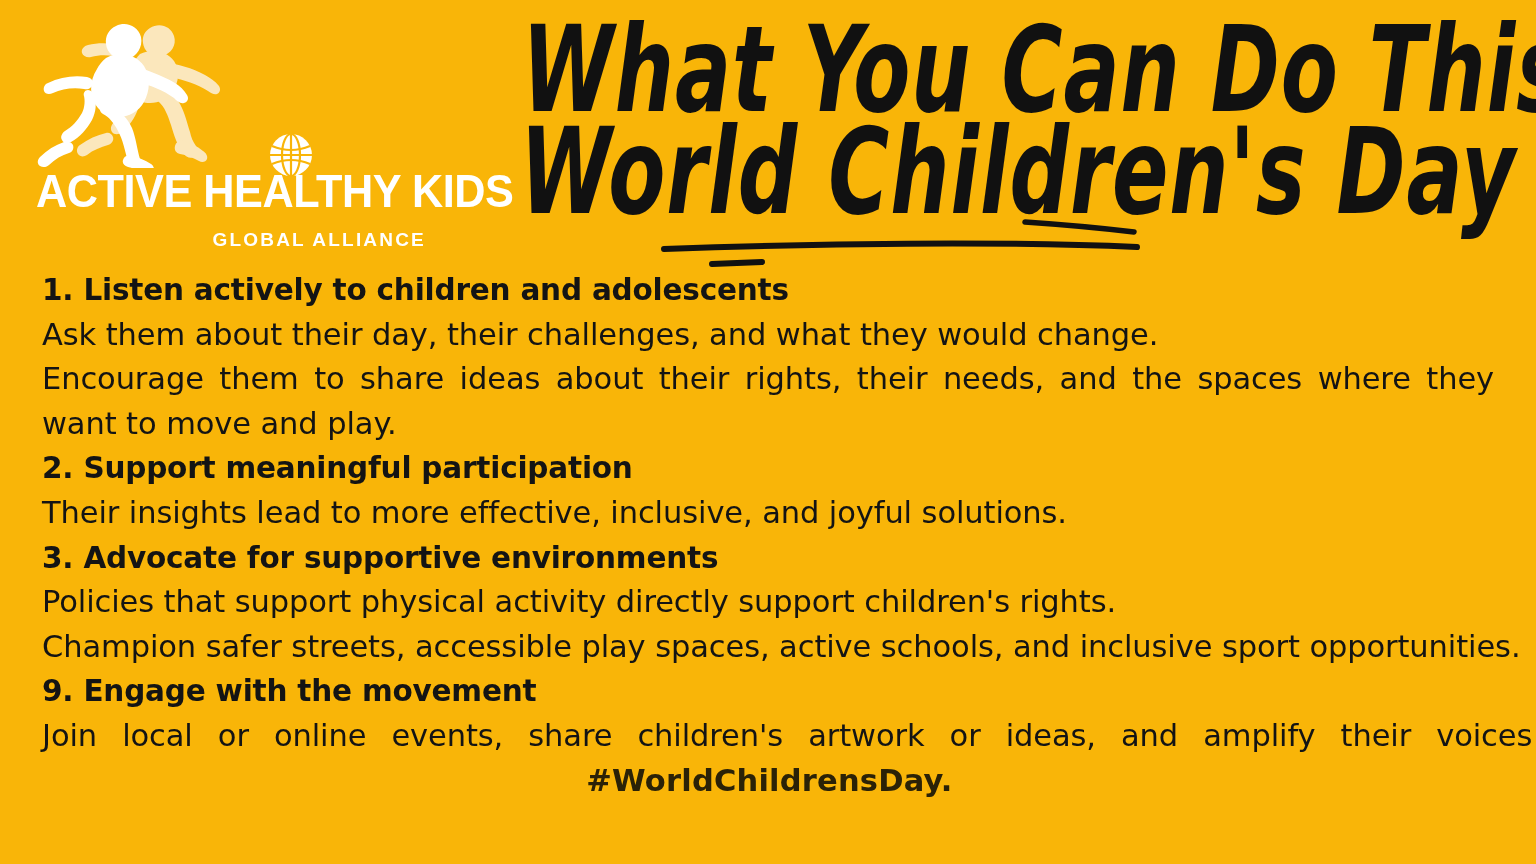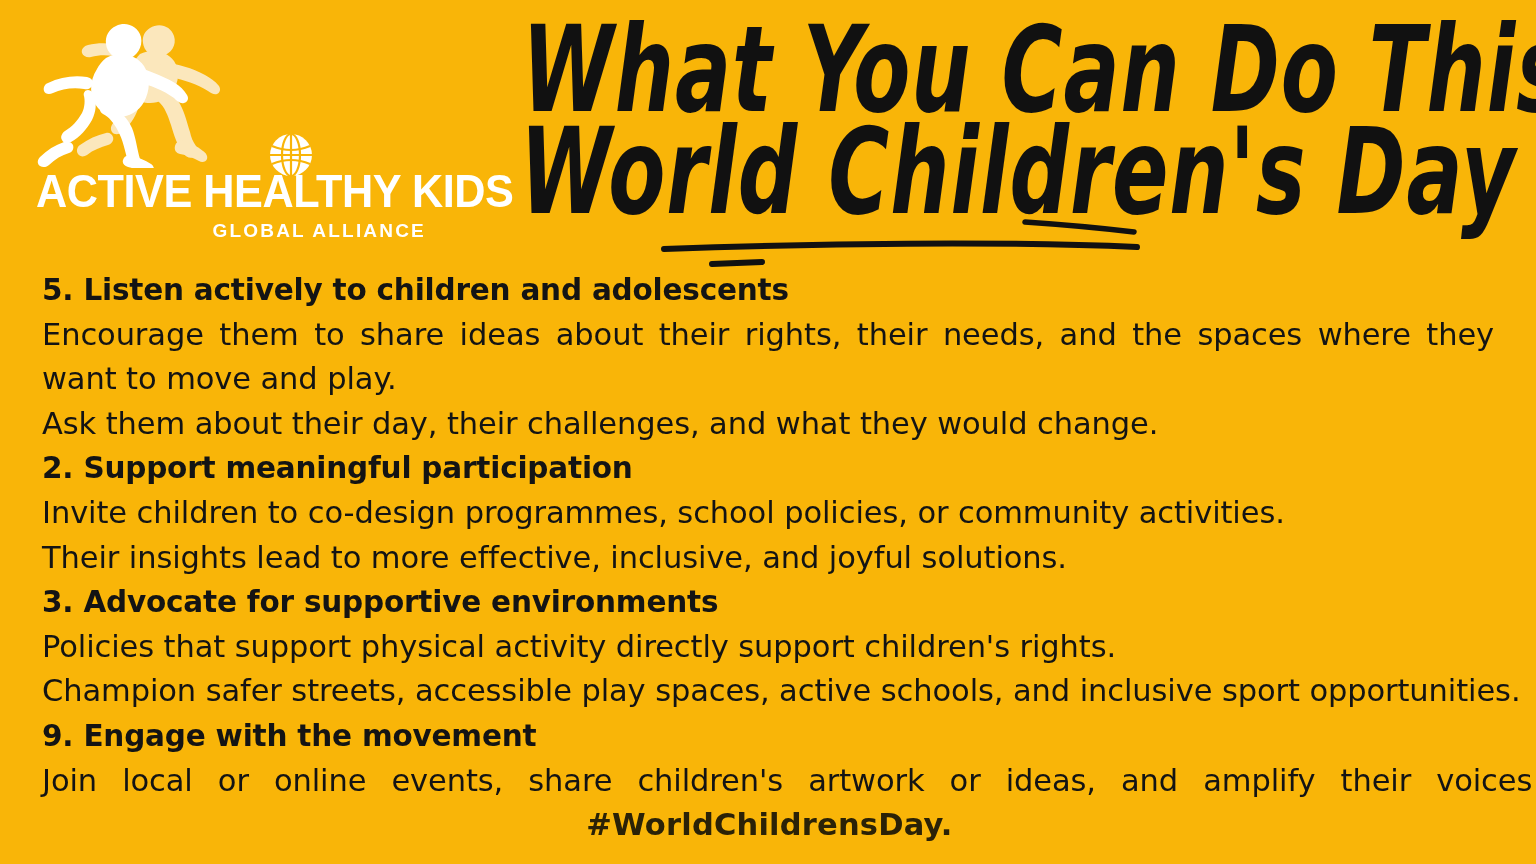--- a/index.html
+++ b/index.html
@@ -32,21 +32,21 @@
     font-weight:bold;
     font-size:47px;
     line-height:50px;
     letter-spacing:-0.5px;
     color:#FFFFFF;
     transform:scaleX(0.92);
     transform-origin:left top;
     white-space:nowrap;
   }
   #logo-subwordmark{
-    position:absolute; left:4px; top:212px;
+    position:absolute; left:4px; top:221px;
     width:390px;
     text-align:right;
     font-family:"Liberation Sans", sans-serif;
     font-weight:bold;
     font-size:19px;
     letter-spacing:2.2px;
     color:#FFFFFF;
     white-space:nowrap;
   }
 
@@ -179,26 +179,25 @@
     <svg viewBox="0 0 880 70" width="880" height="70" aria-hidden="true">
       <path d="M513 20 Q572 24 622 30" stroke="#111111" stroke-width="5.5" fill="none" stroke-linecap="round"></path>
       <path d="M152 47 Q440 37 625 45" stroke="#111111" stroke-width="6" fill="none" stroke-linecap="round"></path>
       <path d="M200 62 L250 60" stroke="#111111" stroke-width="6" fill="none" stroke-linecap="round"></path>
     </svg>
   </div>
 </div>
 
 <div id="body-block">
 
-  <div class="body-line heading">5. Listen actively to children and adolescents</div>
+  <div class="body-line heading">1. Listen actively to children and adolescents</div>
+  <div class="body-line">Ask them about their day, their challenges, and what they would change.</div>
   <div class="body-line wrapped">Encourage them to share ideas about their rights, their needs, and the spaces where they want to move and play.</div>
-  <div class="body-line">Ask them about their day, their challenges, and what they would change.</div>
 
   <div class="body-line heading">2. Support meaningful participation</div>
-  <div class="body-line">Invite children to co-design programmes, school policies, or community activities.</div>
   <div class="body-line">Their insights lead to more effective, inclusive, and joyful solutions.</div>
 
   <div class="body-line heading">3. Advocate for supportive environments</div>
   <div class="body-line">Policies that support physical activity directly support children's rights.</div>
   <div class="body-line">Champion safer streets, accessible play spaces, active schools, and inclusive sport opportunities.</div>
 
   <div class="body-line heading">9. Engage with the movement</div>
   <div class="body-line justified">Join local or online events, share children's artwork or ideas, and amplify their voices using</div>
   <div class="body-line hashtag">#WorldChildrensDay.</div>
 

